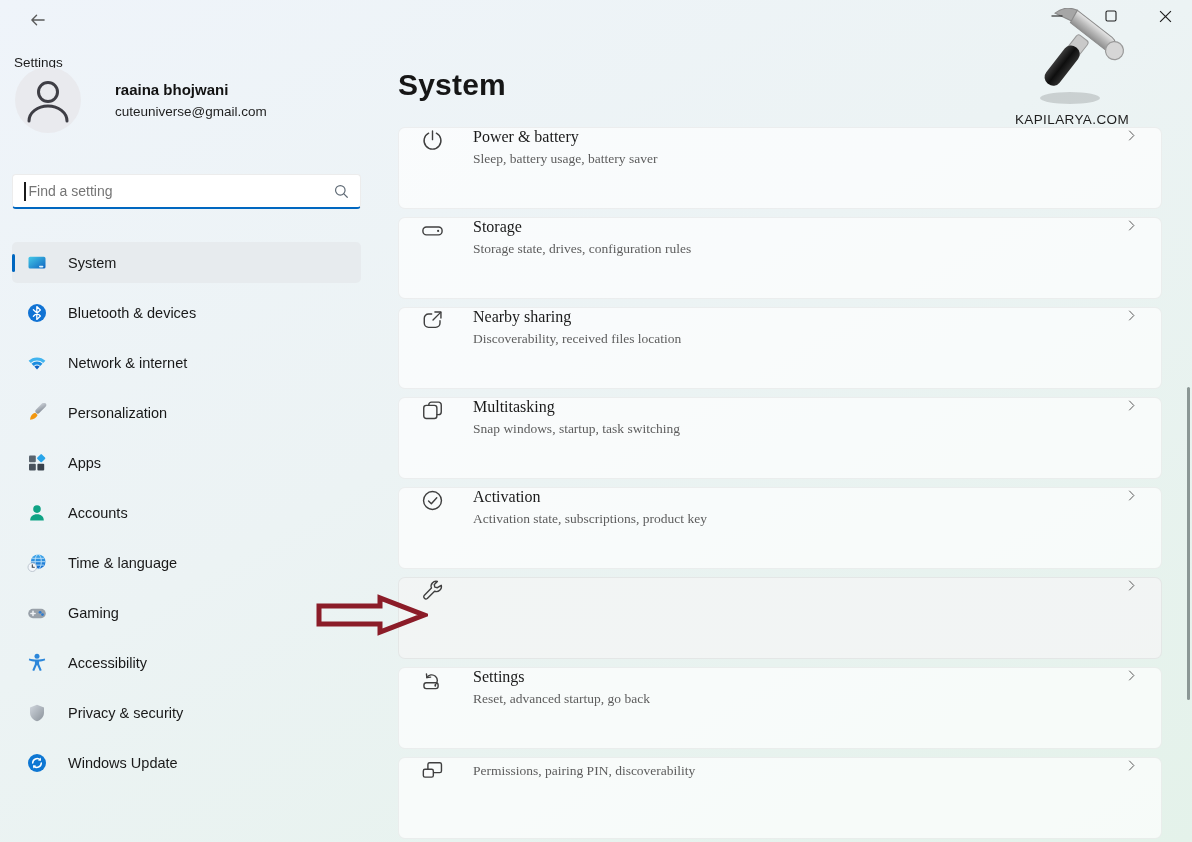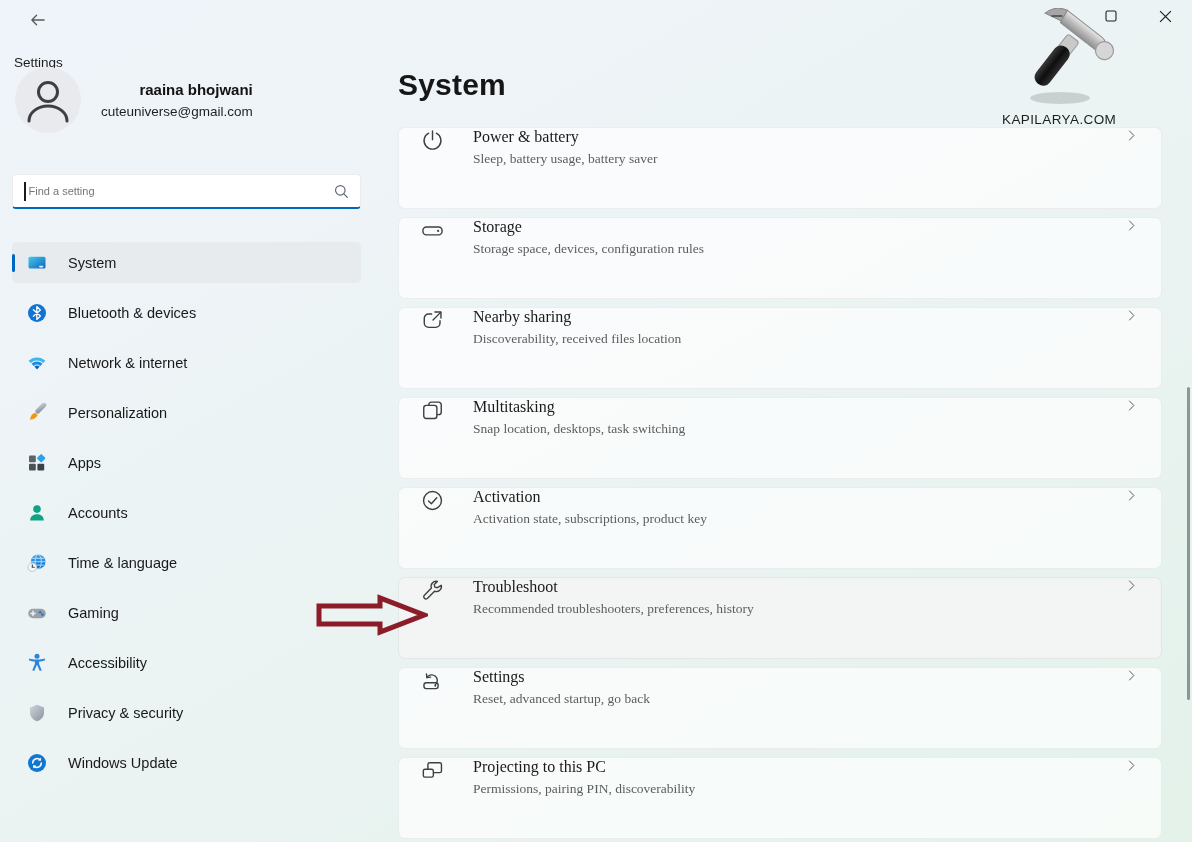--- a/index.html
+++ b/index.html
@@ -11,29 +11,29 @@
   }
   
   .titlebar-left{position:absolute;top:10px;left:14px;display:flex;align-items:center;gap:25px;flex-direction:column;}
   .back-btn{width:20px;height:20px;display:flex;align-items:center;justify-content:center;cursor:pointer;}
   .app-title{font-size:13.5px;color:#1c1c1c;}
   .win-controls{position:absolute;top:0;right:0;display:flex;z-index:5;}
   .win-btn{width:54px;height:32px;display:flex;align-items:center;justify-content:center;}
   
   .account{position:absolute;top:67px;left:15px;display:flex;align-items:center;}
   .avatar{width:66px;height:66px;flex:0 0 66px;}
-  .account-text{margin-left:20px;text-align:right;}
+  .account-text{margin-left:34px;}
   .account-name{font-size:15px;font-weight:bold;color:#121212;}
   .account-email{font-size:13.5px;color:#1f1f1f;margin-top:6px;}
   
   .search{position:absolute;top:174px;left:12px;width:349px;height:35px;box-sizing:border-box;
     background:#ffffff;border:1px solid #ececec;border-bottom:2px solid #0067c0;border-radius:4px;
     display:flex;align-items:center;padding:0 10px 0 11px;}
   .caret{width:1.5px;height:19px;background:#1a1a1a;margin-right:3px;}
-  .search input{flex:1;border:none;outline:none;background:transparent;font-size:11px;
+  .search input{flex:1;border:none;outline:none;background:transparent;font-size:14px;
     font-family:"Liberation Sans",sans-serif;color:#1b1b1b;padding:0;}
   .search input::placeholder{color:#757575;}
   .search-icon{width:17px;height:17px;flex:0 0 17px;}
   
   .nav{position:absolute;top:242px;left:12px;width:349px;}
   .nav-item{position:relative;height:41px;margin-bottom:9px;display:flex;align-items:center;
     padding-left:15px;border-radius:5px;cursor:pointer;}
   .nav-item.selected{background:#e7ebee;}
   .nav-accent{position:absolute;left:0;top:11.5px;width:3px;height:18px;border-radius:2px;background:#0067c0;}
   .nav-icon{width:20px;height:20px;flex:0 0 20px;}
@@ -49,21 +49,21 @@
   .card-icon{width:25px;height:25px;flex:0 0 25px;}
   .card-icon svg{display:block;width:25px;height:25px;}
   .mono{fill:none;stroke:#3f3f3f;stroke-width:1.35;stroke-linecap:round;stroke-linejoin:round;}
   .card-text{margin-left:28px;}
   .card-title{font-size:16px;color:#1a1a1a;}
   .card-subtitle{font-size:13.5px;color:#5d5d5d;margin-top:5px;}
   .chevron{margin-left:auto;width:15px;height:15px;}
   .chevron svg{display:block;width:15px;height:15px;}
   
   .scroll-thumb{position:absolute;left:1187px;top:387px;width:3px;height:313px;background:#8b9795;border-radius:2px;}
-  .watermark{position:absolute;left:1002px;top:8px;width:140px;z-index:4;pointer-events:none;}
+  .watermark{position:absolute;left:1002px;top:8px;width:140px;text-align:center;z-index:4;pointer-events:none;}
   .watermark-text{font-size:13.5px;letter-spacing:.4px;color:#1e1e1e;font-weight:500;margin-top:0;}
   .annotation-arrow{position:absolute;left:316px;top:594px;width:112px;height:42px;z-index:6;pointer-events:none;}
 </style>
 </head>
 <body>
 
 <div class="titlebar-left">
   <span class="back-btn">
     <svg viewBox="0 0 20 20" width="18" height="18">
       <path d="M3.2 10h13.6M3.2 10l5.2-5.2M3.2 10l5.2 5.2" fill="none" stroke="#5a5a5a" stroke-width="1.5" stroke-linecap="round" stroke-linejoin="round"></path>
@@ -282,21 +282,21 @@
   </div>
     <div class="card">
     <span class="card-icon">
         <svg viewBox="0 0 24 24">
           <rect class="mono" x="2.8" y="8.6" width="18.4" height="7.6" rx="3.4"></rect>
           <circle cx="17.4" cy="12.4" r="1.05" fill="#3f3f3f"></circle>
         </svg>
       </span>
     <span class="card-text">
       <div class="card-title">Storage</div>
-      <div class="card-subtitle">Storage space, devices, configuration rules</div>
+      <div class="card-subtitle">Storage state, drives, configuration rules</div>
     </span>
     <span class="chevron">
         <svg viewBox="0 0 24 24">
           <path d="M8.8 4.8l7 7.2-7 7.2" fill="none" stroke="#5c5c5c" stroke-width="1.6" stroke-linecap="round" stroke-linejoin="round"></path>
         </svg>
       </span>
   </div>
     <div class="card">
     <span class="card-icon">
         <svg viewBox="0 0 24 24">
@@ -317,21 +317,21 @@
   </div>
     <div class="card">
     <span class="card-icon">
         <svg viewBox="0 0 24 24">
           <rect class="mono" x="3.6" y="7.1" width="12.6" height="12.6" rx="2.4"></rect>
           <path class="mono" d="M8.4 7.1v-.5A2.6 2.6 0 0 1 11 4h6.8a2.6 2.6 0 0 1 2.6 2.6v6.8a2.6 2.6 0 0 1-2.6 2.6h-1.5"></path>
         </svg>
       </span>
     <span class="card-text">
       <div class="card-title">Multitasking</div>
-      <div class="card-subtitle">Snap location, desktops, task switching</div>
+      <div class="card-subtitle">Snap windows, startup, task switching</div>
     </span>
     <span class="chevron">
         <svg viewBox="0 0 24 24">
           <path d="M8.8 4.8l7 7.2-7 7.2" fill="none" stroke="#5c5c5c" stroke-width="1.6" stroke-linecap="round" stroke-linejoin="round"></path>
         </svg>
       </span>
   </div>
     <div class="card">
     <span class="card-icon">
         <svg viewBox="0 0 24 24">
@@ -348,24 +348,20 @@
           <path d="M8.8 4.8l7 7.2-7 7.2" fill="none" stroke="#5c5c5c" stroke-width="1.6" stroke-linecap="round" stroke-linejoin="round"></path>
         </svg>
       </span>
   </div>
     <div class="card highlight">
     <span class="card-icon">
         <svg viewBox="0 0 24 24">
           <path class="mono" d="M20.4 7a4.8 4.8 0 0 1-6.4 5.7l-7 7a2.15 2.15 0 0 1-3-3l7-7A4.8 4.8 0 0 1 16.7 3.3l-3 3 .5 2.5 2.5.5z"></path>
         </svg>
       </span>
-    <span class="card-text">
-      <div class="card-title">Troubleshoot</div>
-      <div class="card-subtitle">Recommended troubleshooters, preferences, history</div>
-    </span>
     <span class="chevron">
         <svg viewBox="0 0 24 24">
           <path d="M8.8 4.8l7 7.2-7 7.2" fill="none" stroke="#5c5c5c" stroke-width="1.6" stroke-linecap="round" stroke-linejoin="round"></path>
         </svg>
       </span>
   </div>
     <div class="card">
     <span class="card-icon">
         <svg viewBox="0 0 24 24">
           <path class="mono" d="M6.6 9.2a5.4 5.4 0 1 1 8 7"></path>
@@ -385,21 +381,20 @@
       </span>
   </div>
     <div class="card">
     <span class="card-icon">
         <svg viewBox="0 0 24 24">
           <rect class="mono" x="7.6" y="4.6" width="13" height="9.4" rx="1.6"></rect>
           <rect x="3.2" y="10.8" width="9.6" height="7.6" rx="1.6" fill="#fbfcfc" stroke="#3f3f3f" stroke-width="1.35"></rect>
         </svg>
       </span>
     <span class="card-text">
-      <div class="card-title">Projecting to this PC</div>
       <div class="card-subtitle">Permissions, pairing PIN, discoverability</div>
     </span>
     <span class="chevron">
         <svg viewBox="0 0 24 24">
           <path d="M8.8 4.8l7 7.2-7 7.2" fill="none" stroke="#5c5c5c" stroke-width="1.6" stroke-linecap="round" stroke-linejoin="round"></path>
         </svg>
       </span>
   </div>
   </div>
 

